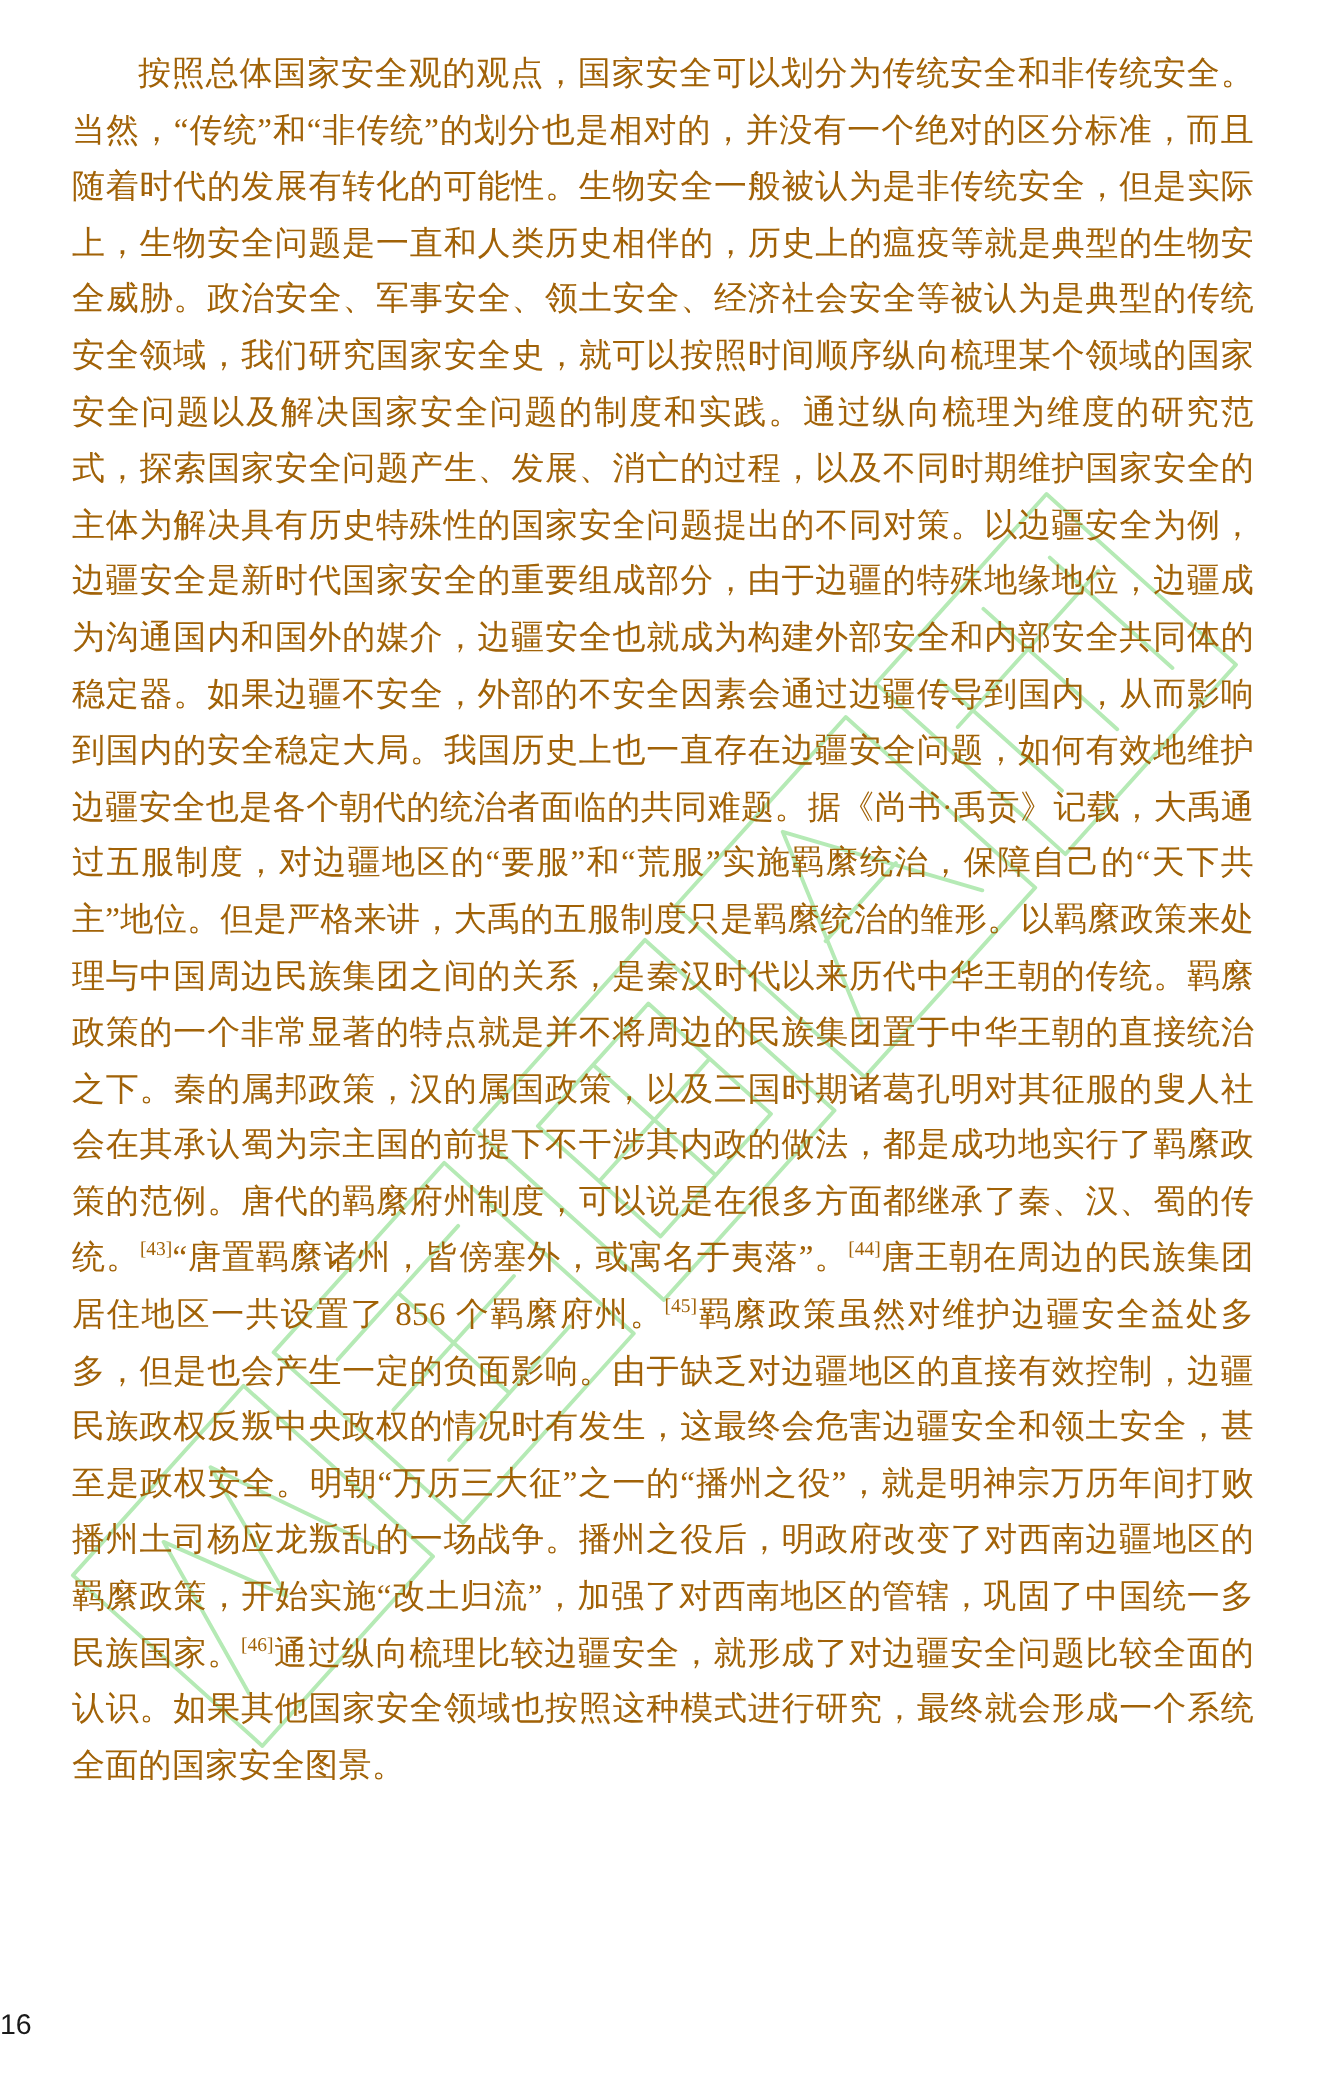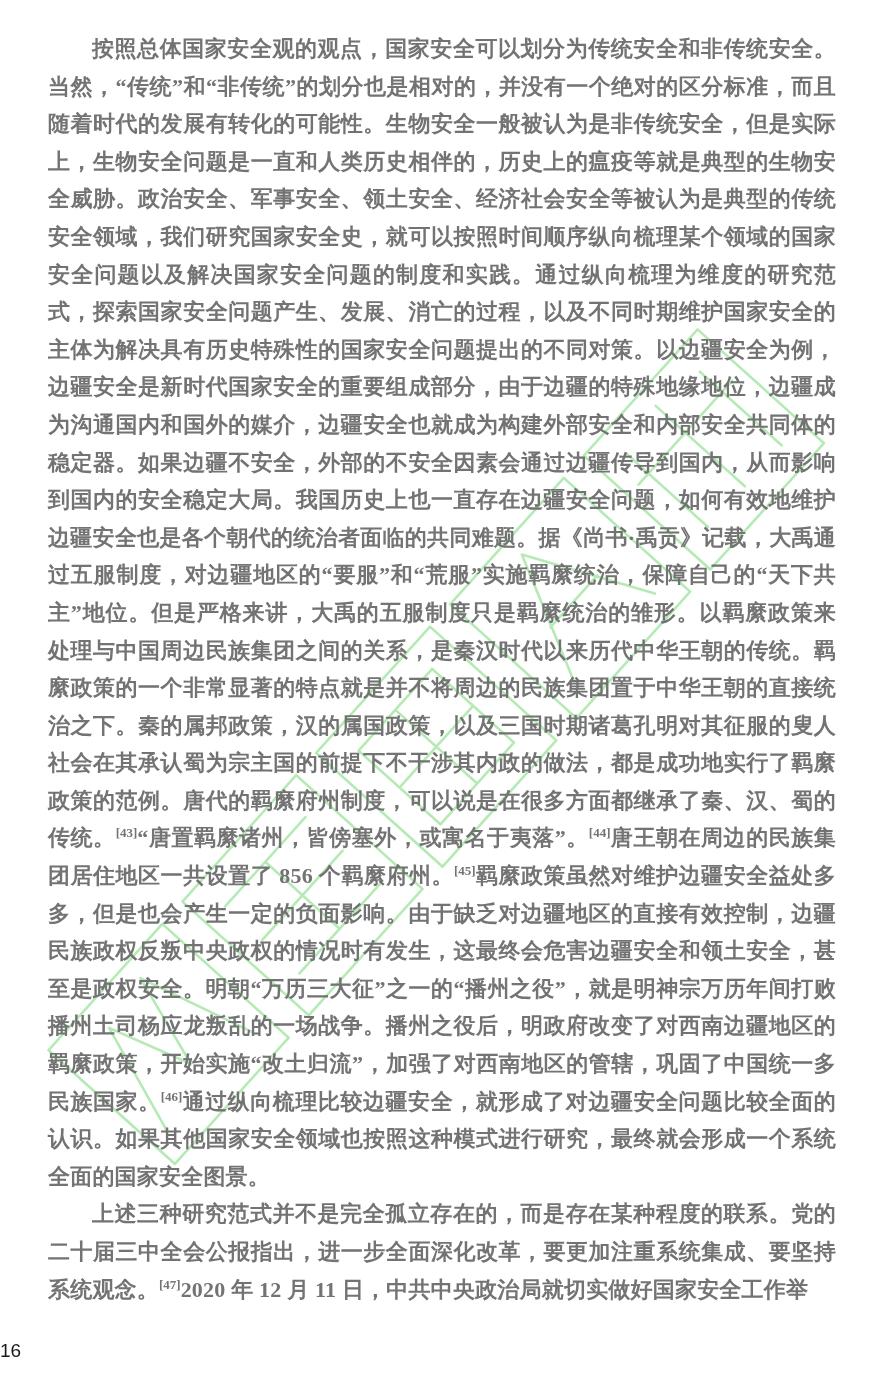--- a/index.html
+++ b/index.html
@@ -20,27 +20,26 @@
     width: 1000px; height: 230px;
     transform: rotate(-48deg);
     transform-origin: 50% 50%;
     opacity: 0.85;
     pointer-events: none;
   }
   .content {
     position: absolute;
     left: 48px; top: 30px;
     width: 788px;
-    color: #737373;
+    color: #a16207;
     font-size: 22px;
     line-height: 37.6px;
     text-align: justify;
     text-justify: inter-ideograph;
     letter-spacing: 0.2px;
-    font-weight: bold;
   }
   .content p {
     margin: 0;
     text-indent: 2em;
     position: relative;
     z-index: 2;
   }
   sup.fnref {
     font-size: 13px;
     line-height: 0;
@@ -77,18 +76,17 @@
       <path d="M615,25 H785 V195 H615 Z"></path>
       <path d="M640,170 L700,45 L760,170 M665,115 H735"></path>
 
       <path d="M815,25 H985 V195 H815 Z"></path>
       <path d="M845,55 V165 M900,45 V165 M955,55 V165 M830,85 H970"></path>
     </g>
   </svg>
 
   <div class="content" id="doc-body">
       <p><span>按照总体国家安全观的观点，国家安全可以划分为传统安全和非传统安全。当然，“传统”和“非传统”的划分也是相对的，并没有一个绝对的区分标准，而且随着时代的发展有转化的可能性。生物安全一般被认为是非传统安全，但是实际上，生物安全问题是一直和人类历史相伴的，历史上的瘟疫等就是典型的生物安全威胁。政治安全、军事安全、领土安全、经济社会安全等被认为是典型的传统安全领域，我们研究国家安全史，就可以按照时间顺序纵向梳理某个领域的国家安全问题以及解决国家安全问题的制度和实践。通过纵向梳理为维度的研究范式，探索国家安全问题产生、发展、消亡的过程，以及不同时期维护国家安全的主体为解决具有历史特殊性的国家安全问题提出的不同对策。以边疆安全为例，边疆安全是新时代国家安全的重要组成部分，由于边疆的特殊地缘地位，边疆成为沟通国内和国外的媒介，边疆安全也就成为构建外部安全和内部安全共同体的稳定器。如果边疆不安全，外部的不安全因素会通过边疆传导到国内，从而影响到国内的安全稳定大局。我国历史上也一直存在边疆安全问题，如何有效地维护边疆安全也是各个朝代的统治者面临的共同难题。据《尚书·禹贡》记载，大禹通过五服制度，对边疆地区的“要服”和“荒服”实施羁縻统治，保障自己的“天下共主”地位。但是严格来讲，大禹的五服制度只是羁縻统治的雏形。以羁縻政策来处理与中国周边民族集团之间的关系，是秦汉时代以来历代中华王朝的传统。羁縻政策的一个非常显著的特点就是并不将周边的民族集团置于中华王朝的直接统治之下。秦的属邦政策，汉的属国政策，以及三国时期诸葛孔明对其征服的叟人社会在其承认蜀为宗主国的前提下不干涉其内政的做法，都是成功地实行了羁縻政策的范例。唐代的羁縻府州制度，可以说是在很多方面都继承了秦、汉、蜀的传统。</span><sup class="fnref">[43]</sup><span>“唐置羁縻诸州，皆傍塞外，或寓名于夷落”。</span><sup class="fnref">[44]</sup><span>唐王朝在周边的民族集团居住地区一共设置了 856 个羁縻府州。</span><sup class="fnref">[45]</sup><span>羁縻政策虽然对维护边疆安全益处多多，但是也会产生一定的负面影响。由于缺乏对边疆地区的直接有效控制，边疆民族政权反叛中央政权的情况时有发生，这最终会危害边疆安全和领土安全，甚至是政权安全。明朝“万历三大征”之一的“播州之役”，就是明神宗万历年间打败播州土司杨应龙叛乱的一场战争。播州之役后，明政府改变了对西南边疆地区的羁縻政策，开始实施“改土归流”，加强了对西南地区的管辖，巩固了中国统一多民族国家。</span><sup class="fnref">[46]</sup><span>通过纵向梳理比较边疆安全，就形成了对边疆安全问题比较全面的认识。如果其他国家安全领域也按照这种模式进行研究，最终就会形成一个系统全面的国家安全图景。</span></p>
-      <p><span>上述三种研究范式并不是完全孤立存在的，而是存在某种程度的联系。党的二十届三中全会公报指出，进一步全面深化改革，要更加注重系统集成、要坚持系统观念。</span><sup class="fnref">[47]</sup><span>2020 年 12 月 11 日，中共中央政治局就切实做好国家安全工作举</span></p>
     </div>
 
   <div class="page-number">16</div>
 
 </div>
 
 </body></html>

